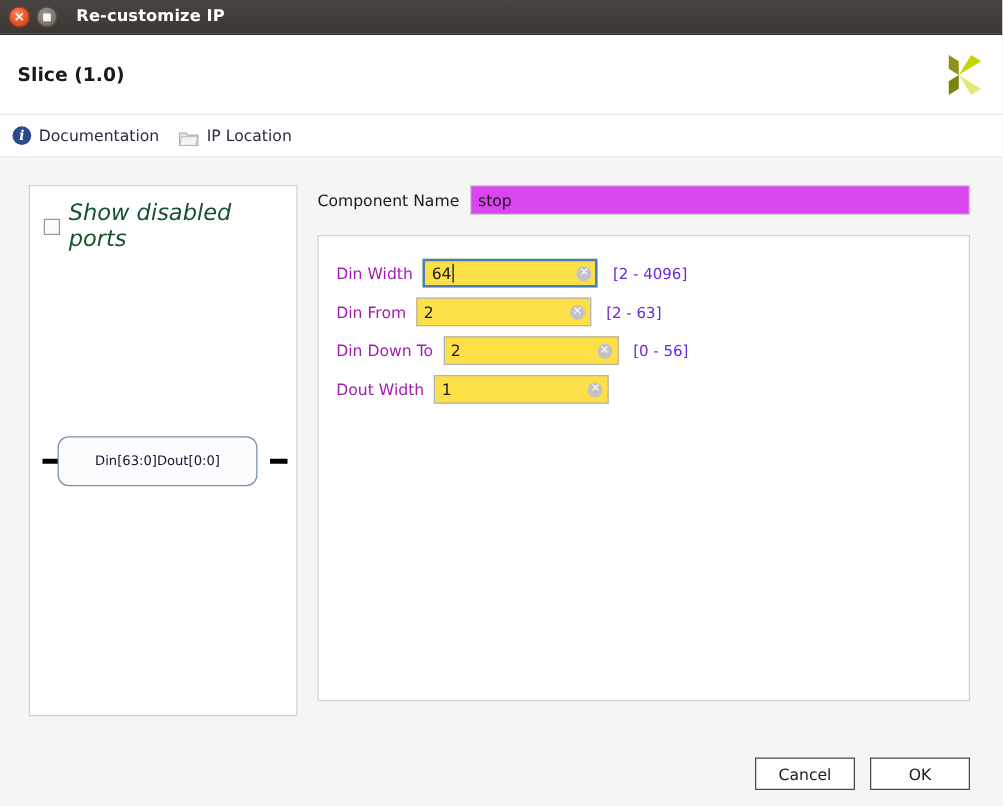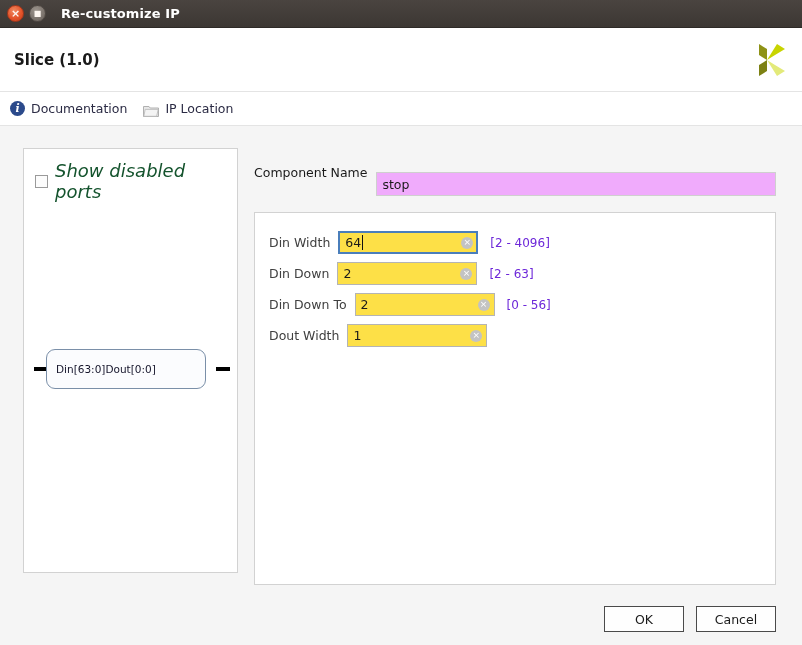--- a/index.html
+++ b/index.html
@@ -169,21 +169,21 @@
   }
   .blk-body {
     position: absolute;
     left: 12px; top: 0;
     width: 160px; height: 40px;
     background: #fbfcfe;
     border: 1px solid #7a8fa8;
     border-radius: 9px;
     display: flex;
     align-items: center;
-    justify-content: flex-start;
+    justify-content: center;
     padding: 0 9px;
   }
   .port-label {
     font-size: 10.5px;
     color: #14142a;
     font-family: "DejaVu Sans", "Liberation Sans", sans-serif;
   }
   .stub {
     position: absolute;
     top: 18px;
@@ -206,47 +206,46 @@
     display: flex;
     align-items: center;
     gap: 9px;
     margin-top: 8px;
     margin-right: 14px;
   }
   .comp-label { font-size: 12.5px; color: #1a1a1a; white-space: nowrap; }
   .comp-input {
     flex: 1 1 auto;
     height: 24px;
-    background: #f0abfc;
+    background: #d946ef;
     border: 1px solid #cfcfcf;
     font-size: 12.5px;
     color: #1a1a1a;
     padding: 0 5px;
     font-family: "DejaVu Sans", "Liberation Sans", sans-serif;
     line-height: 22px;
-    margin-top: 24px;
   }
 
   .params-panel {
     margin-top: 16px;
     margin-right: 14px;
     height: 373px;
     background: #ffffff;
     border: 1px solid #d2d2d2;
     padding: 14px 0 0 0;
   }
   .param-row {
     display: flex;
     align-items: center;
     height: 31px;
     padding-left: 14px;
   }
   .param-label {
     font-size: 12.5px;
-    color: #404040;
+    color: #a21caf;
     white-space: nowrap;
     margin-right: 8px;
   }
   .field-wrap {
     position: relative;
     width: 140px;
     height: 23px;
     flex: 0 0 140px;
   }
   .field {
@@ -391,21 +390,21 @@
           <span class="param-label">Din Width</span>
           <span class="field-wrap">
             <input class="field focused" type="text" value="64" style="">
             <span class="caret"></span>
             <span class="clear-icon">×</span>
           </span>
           <span class="range-hint">[2 - 4096]</span>
         </div>
 
         <div class="param-row">
-          <span class="param-label">Din Down</span>
+          <span class="param-label">Din From</span>
           <span class="field-wrap">
             <input class="field" type="text" value="2" style="">
             <span class="clear-icon">×</span>
           </span>
           <span class="range-hint">[2 - 63]</span>
         </div>
 
         <div class="param-row">
           <span class="param-label">Din Down To</span>
           <span class="field-wrap">
@@ -422,17 +421,17 @@
             <span class="clear-icon">×</span>
           </span>
           <span class="range-hint"></span>
         </div>
 
       </div>
     </div>
   </div>
 
   <div class="footer">
+    <button class="dlg-btn">Cancel</button>
     <button class="dlg-btn">OK</button>
-    <button class="dlg-btn">Cancel</button>
   </div>
 
 </div>
 
 </body></html>

